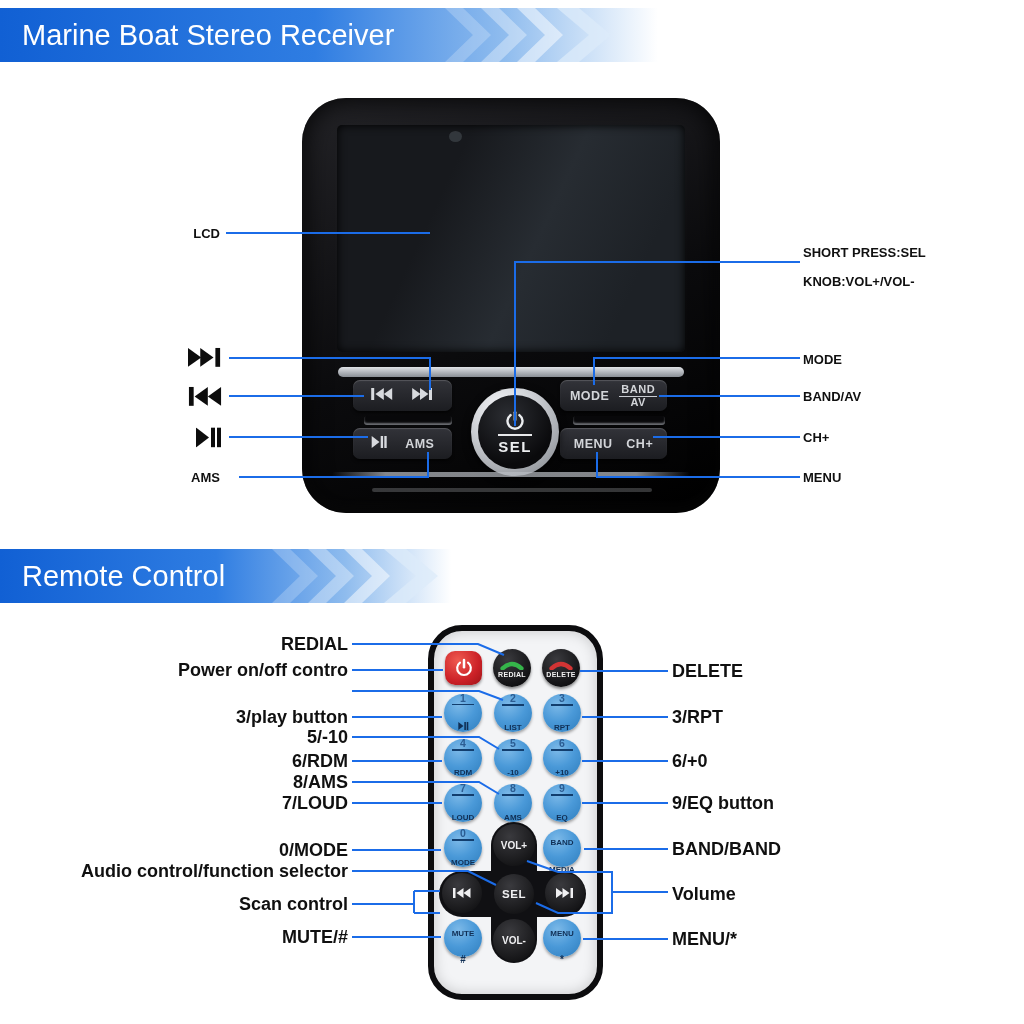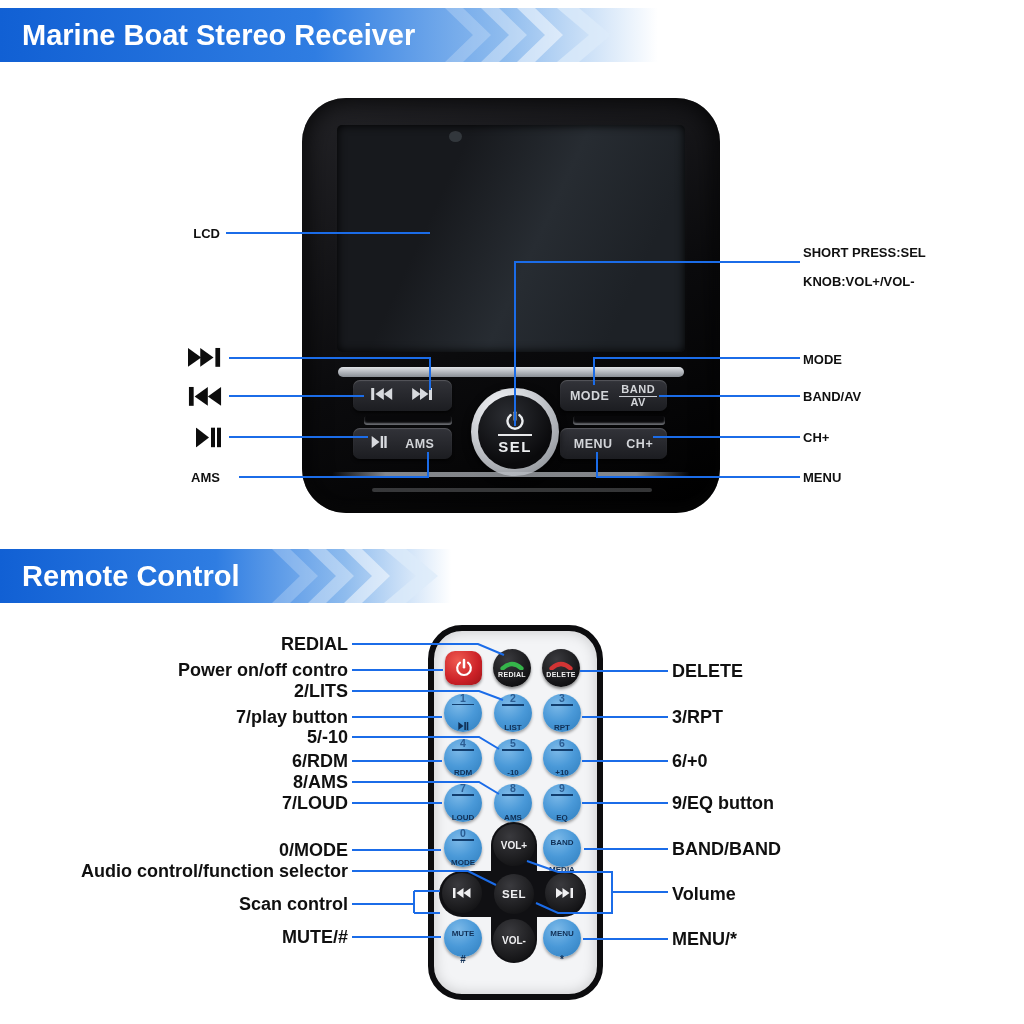--- a/index.html
+++ b/index.html
@@ -1,20 +1,20 @@
 <!DOCTYPE html>
 <html style="--accent-line: #1b6ce8; --banner-blue: #1160d4; --key-blue: #4a99d8; --power-red: #cc2127; --redial-green: #35b54a; --delete-red: #d23434;"><head>
 <meta charset="utf-8">
 <style>
   html,body{margin:0;padding:0;background:#fff;}
   .stage{position:relative;width:1024px;height:1024px;background:#fff;overflow:hidden;
          font-family:"Liberation Sans", sans-serif;}
   
   .banner{position:absolute;left:0;height:54px;line-height:54px;color:#fff;
-          font-size:29px;font-weight:700;padding-left:22px;box-sizing:border-box;
+          font-size:29px;font-weight:400;padding-left:22px;box-sizing:border-box;
           background:linear-gradient(90deg,var(--banner-blue,#1160d4) 0%,#2f7de2 45%,#8fbcee 72%,rgba(255,255,255,0) 94%);}
   .banner .chev{position:absolute;top:0;}
   
   .callout{position:absolute;font-weight:700;color:#101010;white-space:nowrap;
            transform:translateY(-50%);font-size:18px;}
   .callout.rcv{font-size:13px;}
   .ra{text-align:right;}
   .iconlab svg{vertical-align:middle;}
   
   .device{position:absolute;left:302px;top:98px;width:418px;height:415px;border-radius:44px;
@@ -285,22 +285,21 @@
       </div>
     <div class="rbtn key" style="left:109px;top:288px;">
         <span class="ksub">MENU</span>
         <span class="kdiv"></span>
         <span class="ksub big">*</span>
       </div>
   </div>
 
   <div class="callout ra" style="left:0;width:348px;top:644px;">REDIAL</div>
   <div class="callout ra" style="left:0;width:348px;top:670px;">Power on/off contro</div>
-  <div class="callout ra" style="left:0;width:348px;top:691px;">2/LITS</div>
-  <div class="callout ra" style="left:0;width:348px;top:717px;">7/play button</div>
+  <div class="callout ra" style="left:0;width:348px;top:717px;">3/play button</div>
   <div class="callout ra" style="left:0;width:348px;top:737px;">5/-10</div>
   <div class="callout ra" style="left:0;width:348px;top:761px;">6/RDM</div>
   <div class="callout ra" style="left:0;width:348px;top:782px;">8/AMS</div>
   <div class="callout ra" style="left:0;width:348px;top:803px;">7/LOUD</div>
   <div class="callout ra" style="left:0;width:348px;top:850px;">0/MODE</div>
   <div class="callout ra" style="left:0;width:348px;top:871px;">Audio control/function selector</div>
   <div class="callout ra" style="left:0;width:348px;top:904px;">Scan control</div>
   <div class="callout ra" style="left:0;width:348px;top:937px;">MUTE/#</div>
 
   <div class="callout" style="left:672px;top:671px;">DELETE</div>

